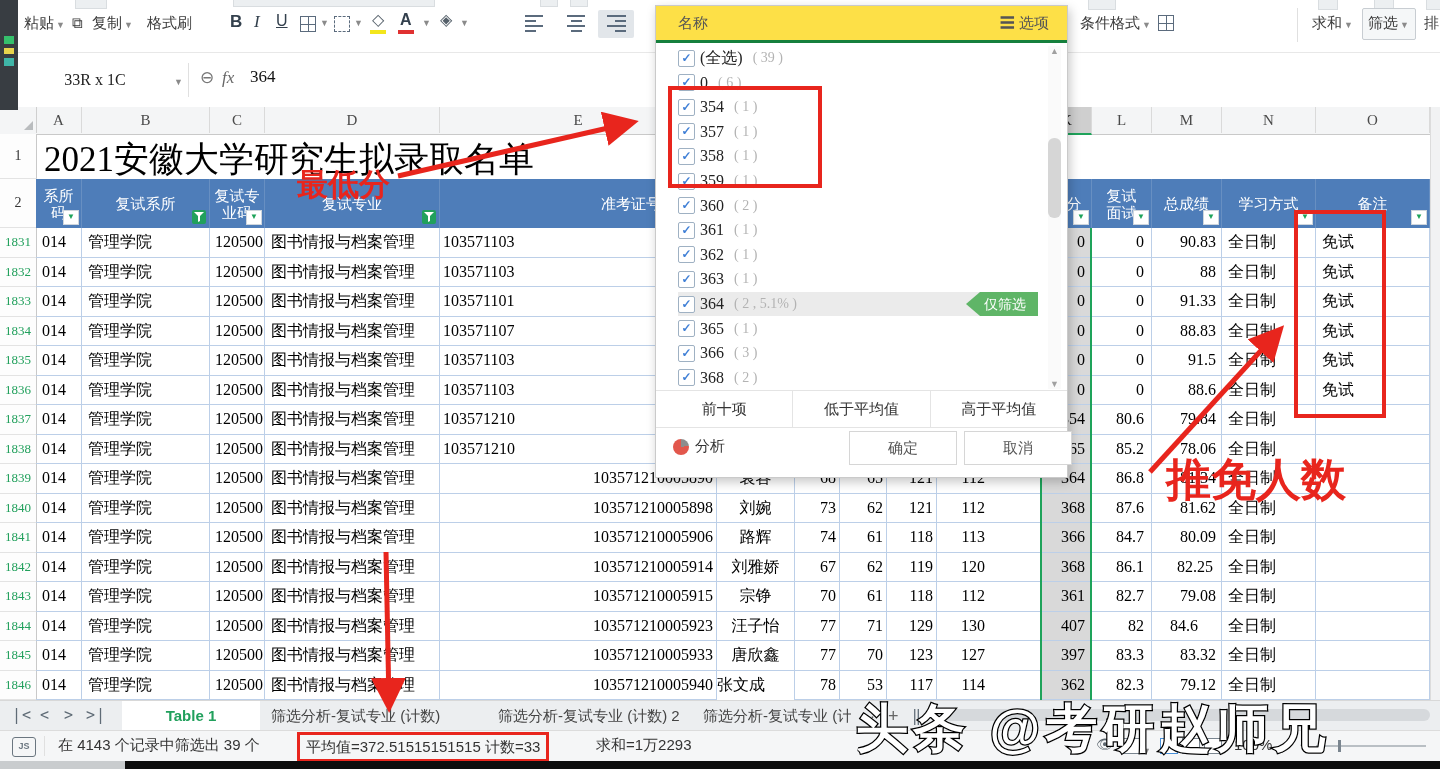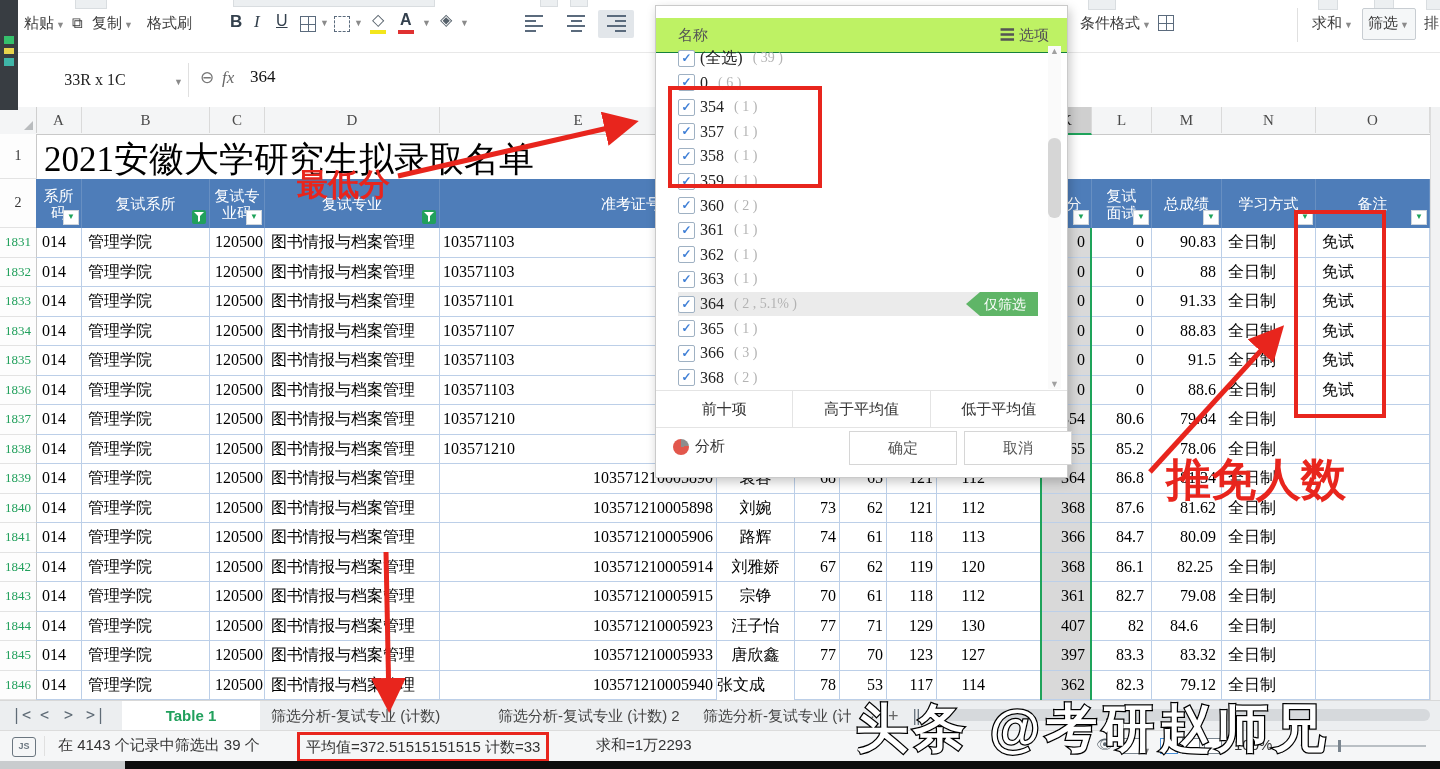--- a/index.html
+++ b/index.html
@@ -46,21 +46,21 @@
   .widget-funnel{position:absolute;right:3px;bottom:4px;width:14px;height:14px;background:#21a05c;border-radius:2px;}
   .widget-funnel svg{display:block;margin:2px auto 0;}
   .cell{position:absolute;font-family:"Liberation Serif",serif;font-size:16px;color:#000;box-sizing:border-box;
         border-right:1px solid #bccfe8;border-bottom:1px solid #bccfe8;overflow:hidden;white-space:nowrap;line-height:28px;}
   .cell.ksel{background:#d9d9d9;}
   .ksel-borders{border-left:2px solid #1ea35a;border-right:2px solid #1ea35a;pointer-events:none;}
   .vscroll{left:1430px;top:107px;width:10px;height:593px;background:#f1f2f3;border-left:1px solid #dcdcdc;}
   
   .fpanel{left:655px;top:5px;width:411px;height:471px;background:#fff;border:1px solid #cacaca;
           box-shadow:2px 4px 10px rgba(0,0,0,.22);z-index:30;}
-  .fp-head{position:absolute;left:0;top:12px;right:0;height:34px;background:#bef264;border-bottom:1px solid #15803d;}
+  .fp-head{position:absolute;left:0;top:0;right:0;height:34px;background:#fde047;border-bottom:3px solid #15803d;}
   .fp-title{position:absolute;left:22px;top:8px;font-size:15px;color:#555;}
   .fp-opts{position:absolute;right:18px;top:8px;font-size:15px;color:#555;}
   .fp-item{position:absolute;left:22px;height:24px;display:flex;align-items:center;width:360px;}
   .fp-item.hl{background:#ebebeb;}
   .cbx{width:15px;height:15px;background:#fff;border:1px solid #9fb1c3;border-radius:2px;margin-right:5px;
        color:#3f7fd6;font-weight:bold;font-size:12px;line-height:14px;text-align:center;flex:none;}
   .fp-val{font-family:"Liberation Serif",serif;font-size:16px;color:#222;}
   .fp-cnt{font-family:"Liberation Serif",serif;font-size:14px;color:#b3b3b3;margin-left:10px;}
   .fp-tag{position:absolute;left:288px;top:0;height:24px;line-height:24px;background:#5fb567;color:#fff;font-size:14px;
           padding:0 10px 0 18px;clip-path:polygon(0 50%,14px 0,100% 0,100% 100%,14px 100%);}
@@ -557,22 +557,22 @@
           <span class="fp-cnt">( 2 )</span>
         </div>
       </div>
     <div class="fp-scroll">
       <span class="fp-sarrow" style="top:0;">▲</span>
       <div class="fp-thumb"></div>
       <span class="fp-sarrow" style="bottom:0;">▼</span>
     </div>
     <div class="fp-btnrow">
       <div class="fp-btn">前十项</div>
+      <div class="fp-btn">低于平均值</div>
       <div class="fp-btn">高于平均值</div>
-      <div class="fp-btn">低于平均值</div>
     </div>
     <div class="fp-analyze">
       <span class="pie"></span>
       <span>分析</span>
     </div>
     <div class="fp-ok" style="left:193px;">确定</div>
     <div class="fp-cancel" style="left:308px;">取消</div>
   </div>
 
   <div class="red-box" style="left:668px;top:86px;width:146px;height:94px;"></div>

